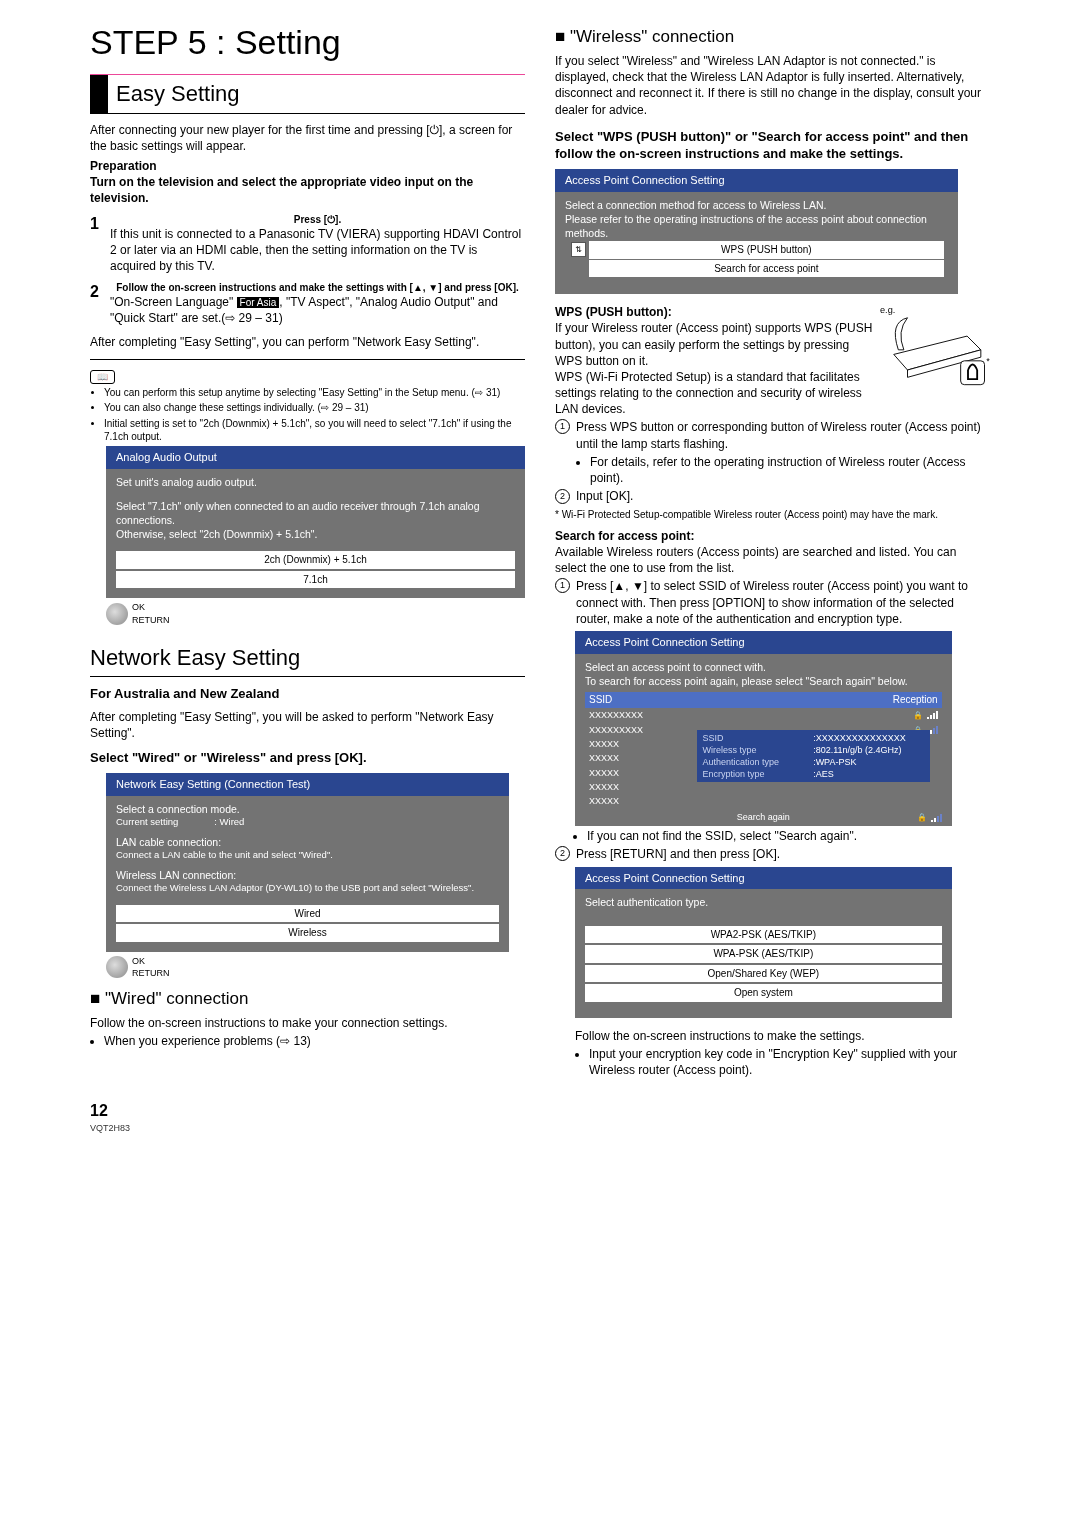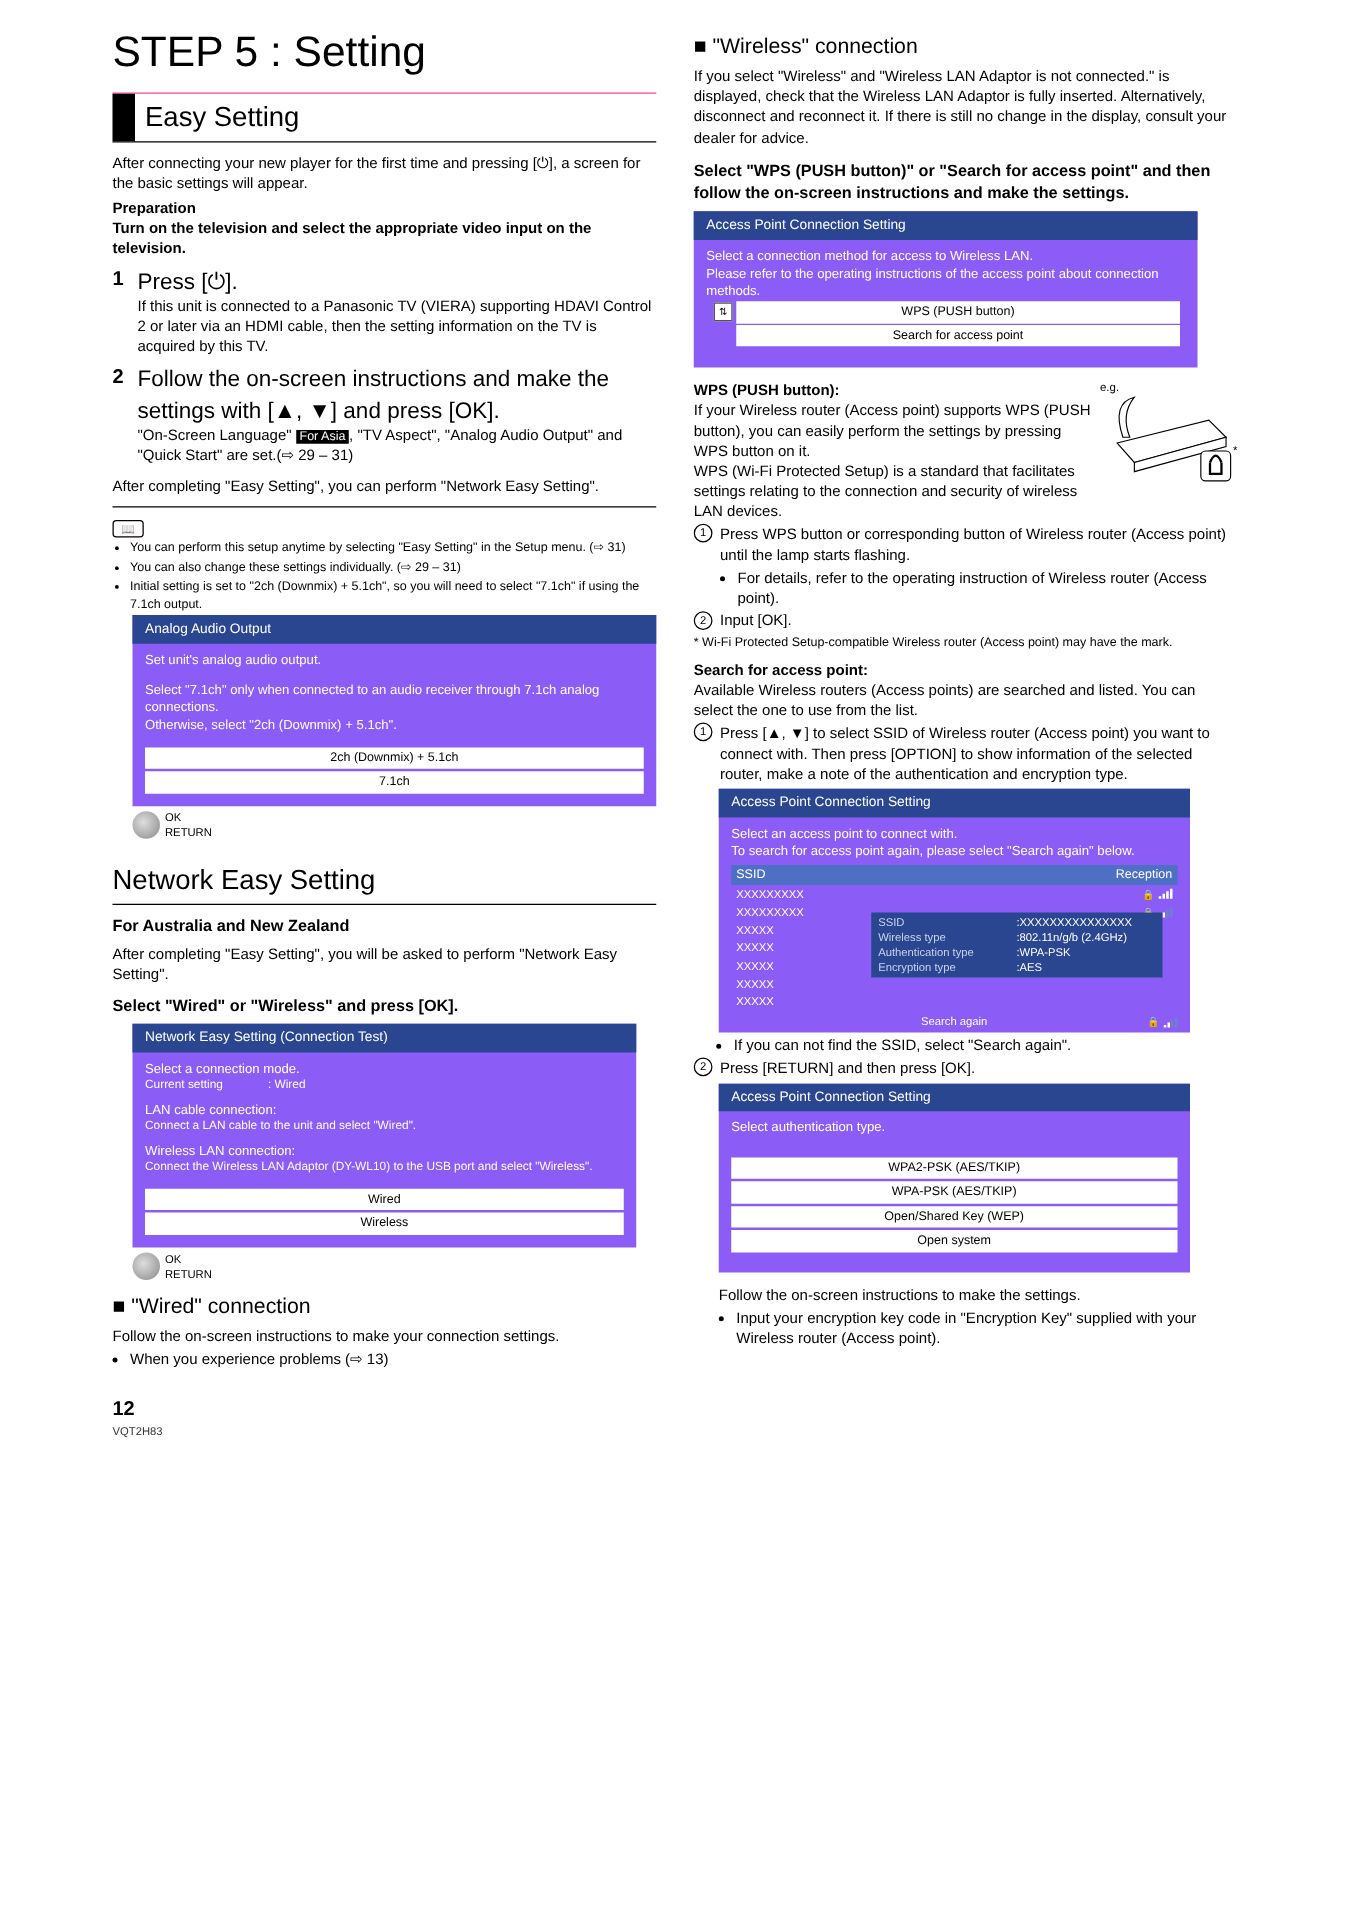--- a/index.html
+++ b/index.html
@@ -35,36 +35,36 @@
     background: #000;
   }
   .section-hdr .txt {
     font-size: 22px;
     padding: 4px 8px;
   }
   .bold { font-weight: bold; }
   .step-row { display: flex; gap: 6px; margin-top: 6px; }
   .step-num { font-size: 16px; font-weight: bold; min-width: 14px; }
   .step-body { flex: 1; }
-  .step-title { font-size: 18px; font-weight: normal; }
+  .step-title { font-size: 10px; font-weight: bold; text-align: center; }
   .small { font-size: 10px; }
   .smaller { font-size: 9.5px; }
   .hr-thin { border-top: 1px solid #000; margin: 8px 0; }
   .note-icon {
     display: inline-block;
     border: 1px solid #000;
     border-radius: 3px;
     padding: 0 6px;
     font-size: 9px;
     line-height: 12px;
   }
   ul.bullets { margin: 2px 0; padding-left: 14px; }
   ul.bullets li { margin-bottom: 2px; }
   .blue-box {
-    background: #8b5cf6;
+    background: #737373;
     color: #fff;
     font-size: 10.5px;
     padding: 8px 10px;
     position: relative;
   }
   .blue-title {
     background: #2a4690;
     margin: -8px -10px 6px -10px;
     padding: 4px 10px;
     font-size: 11px;

